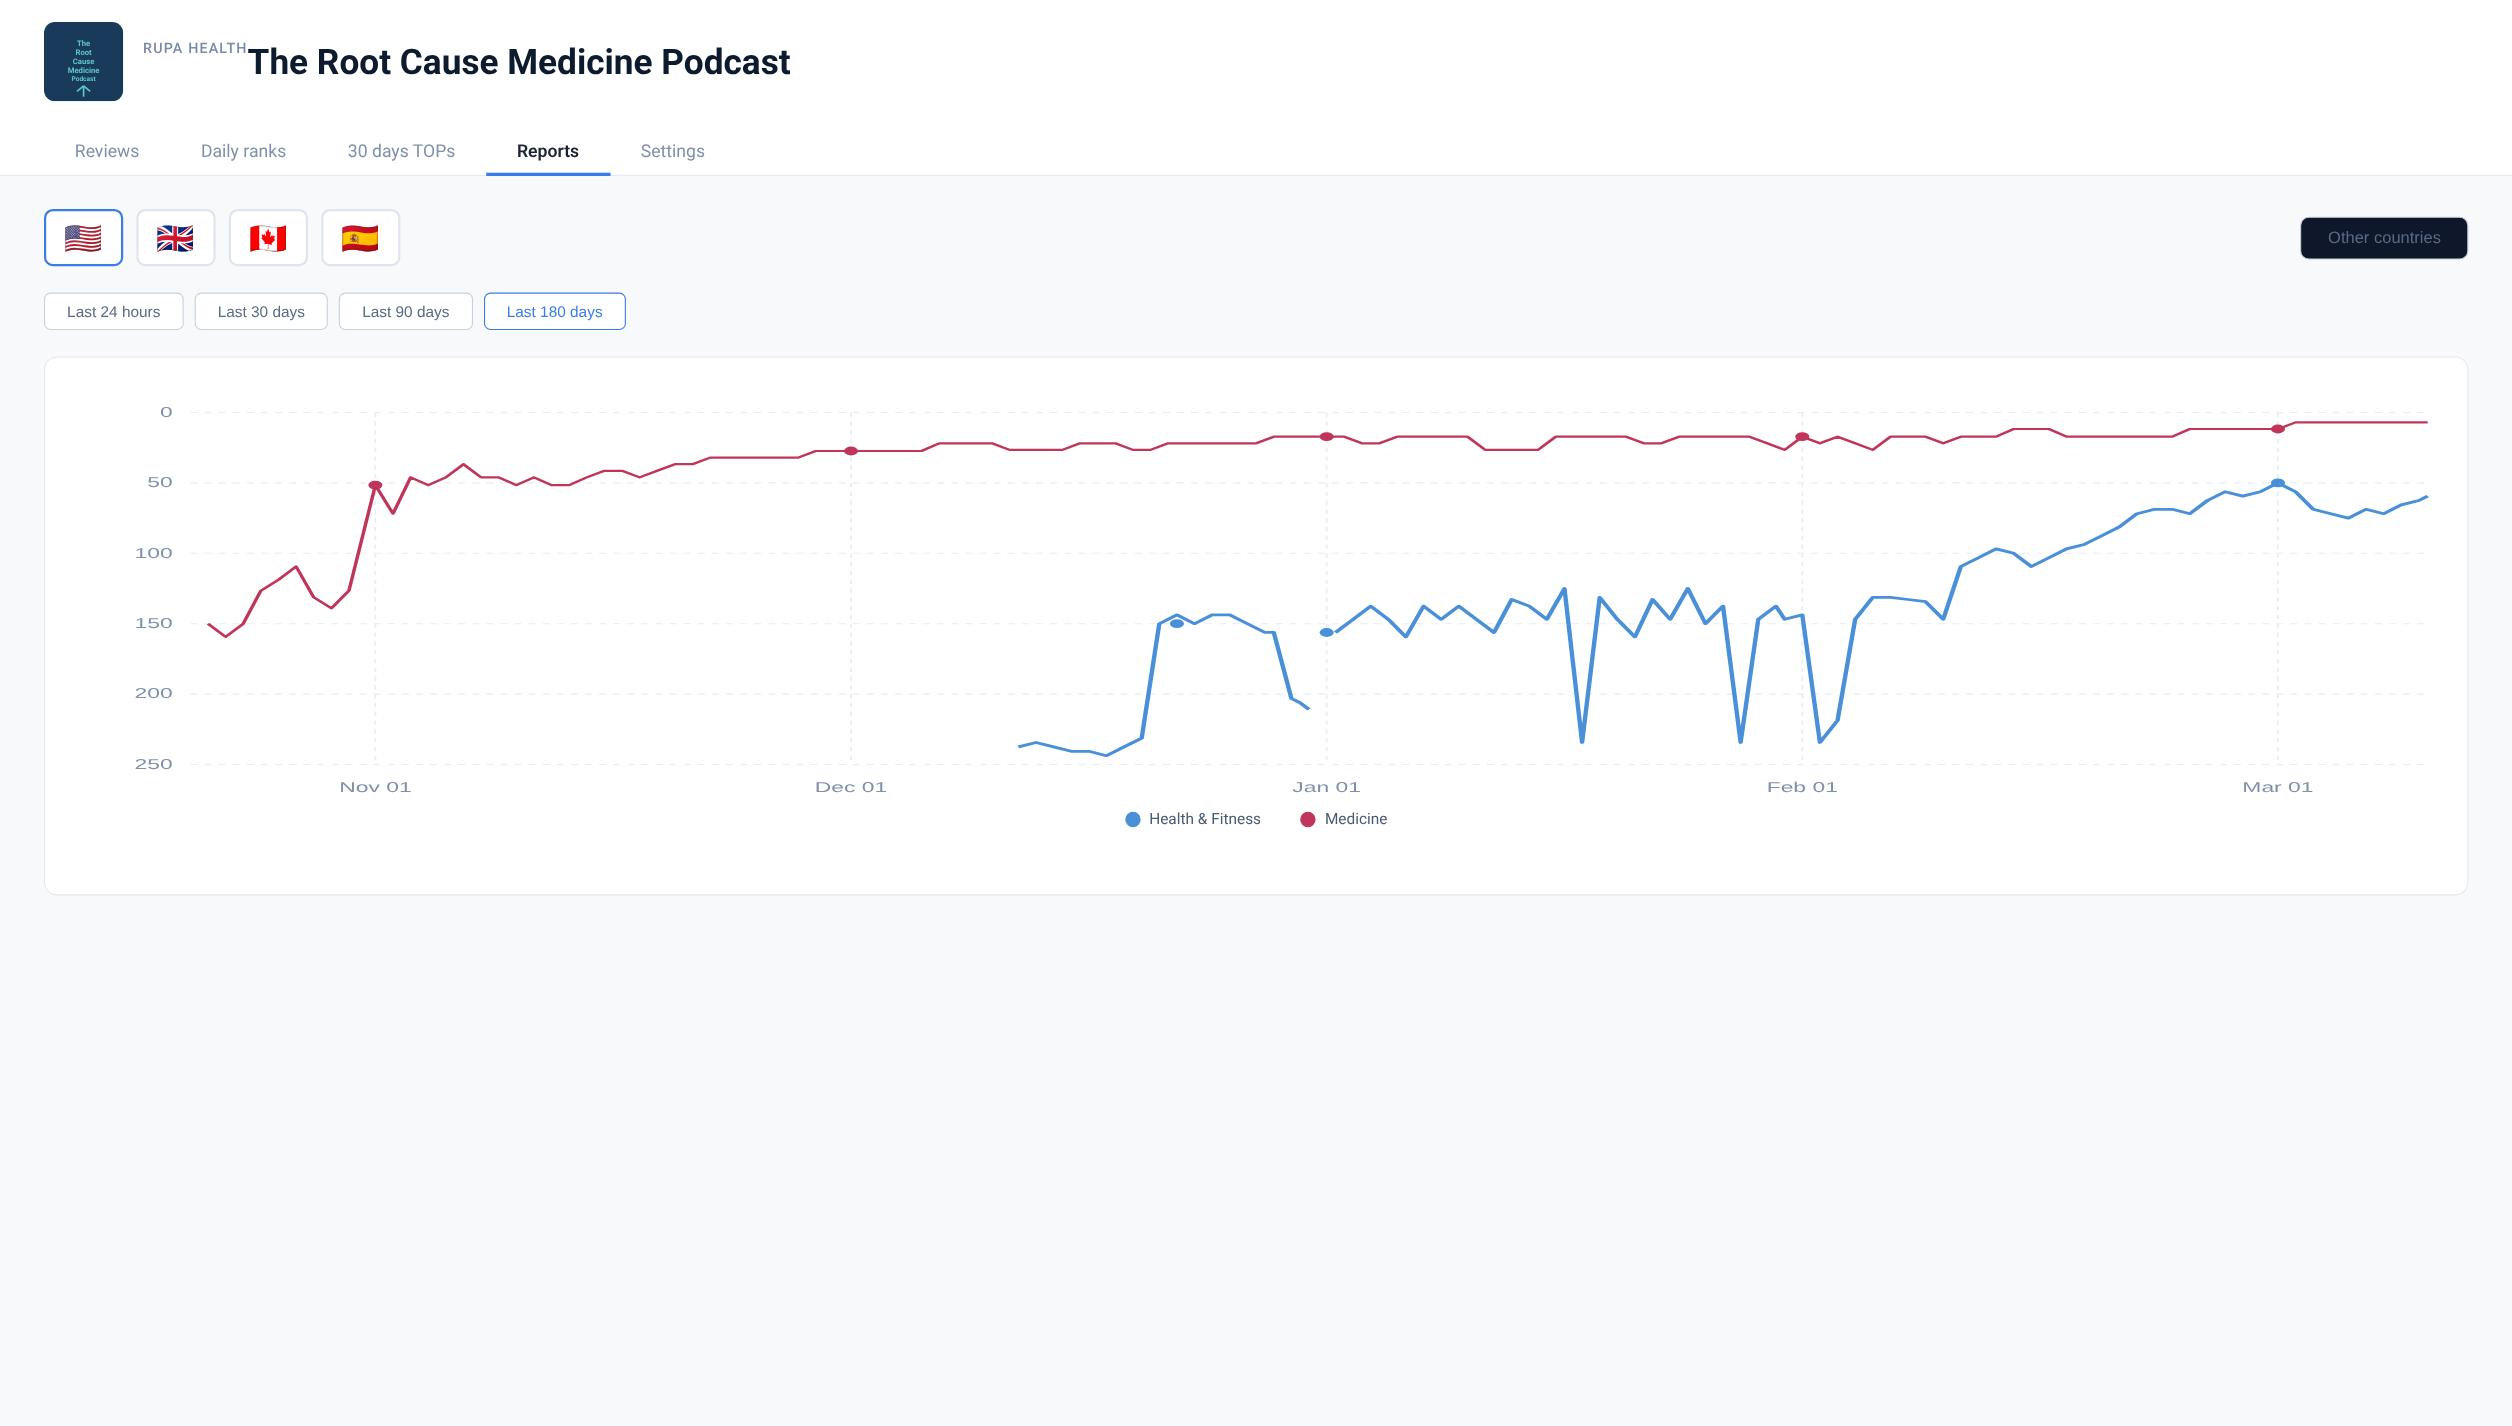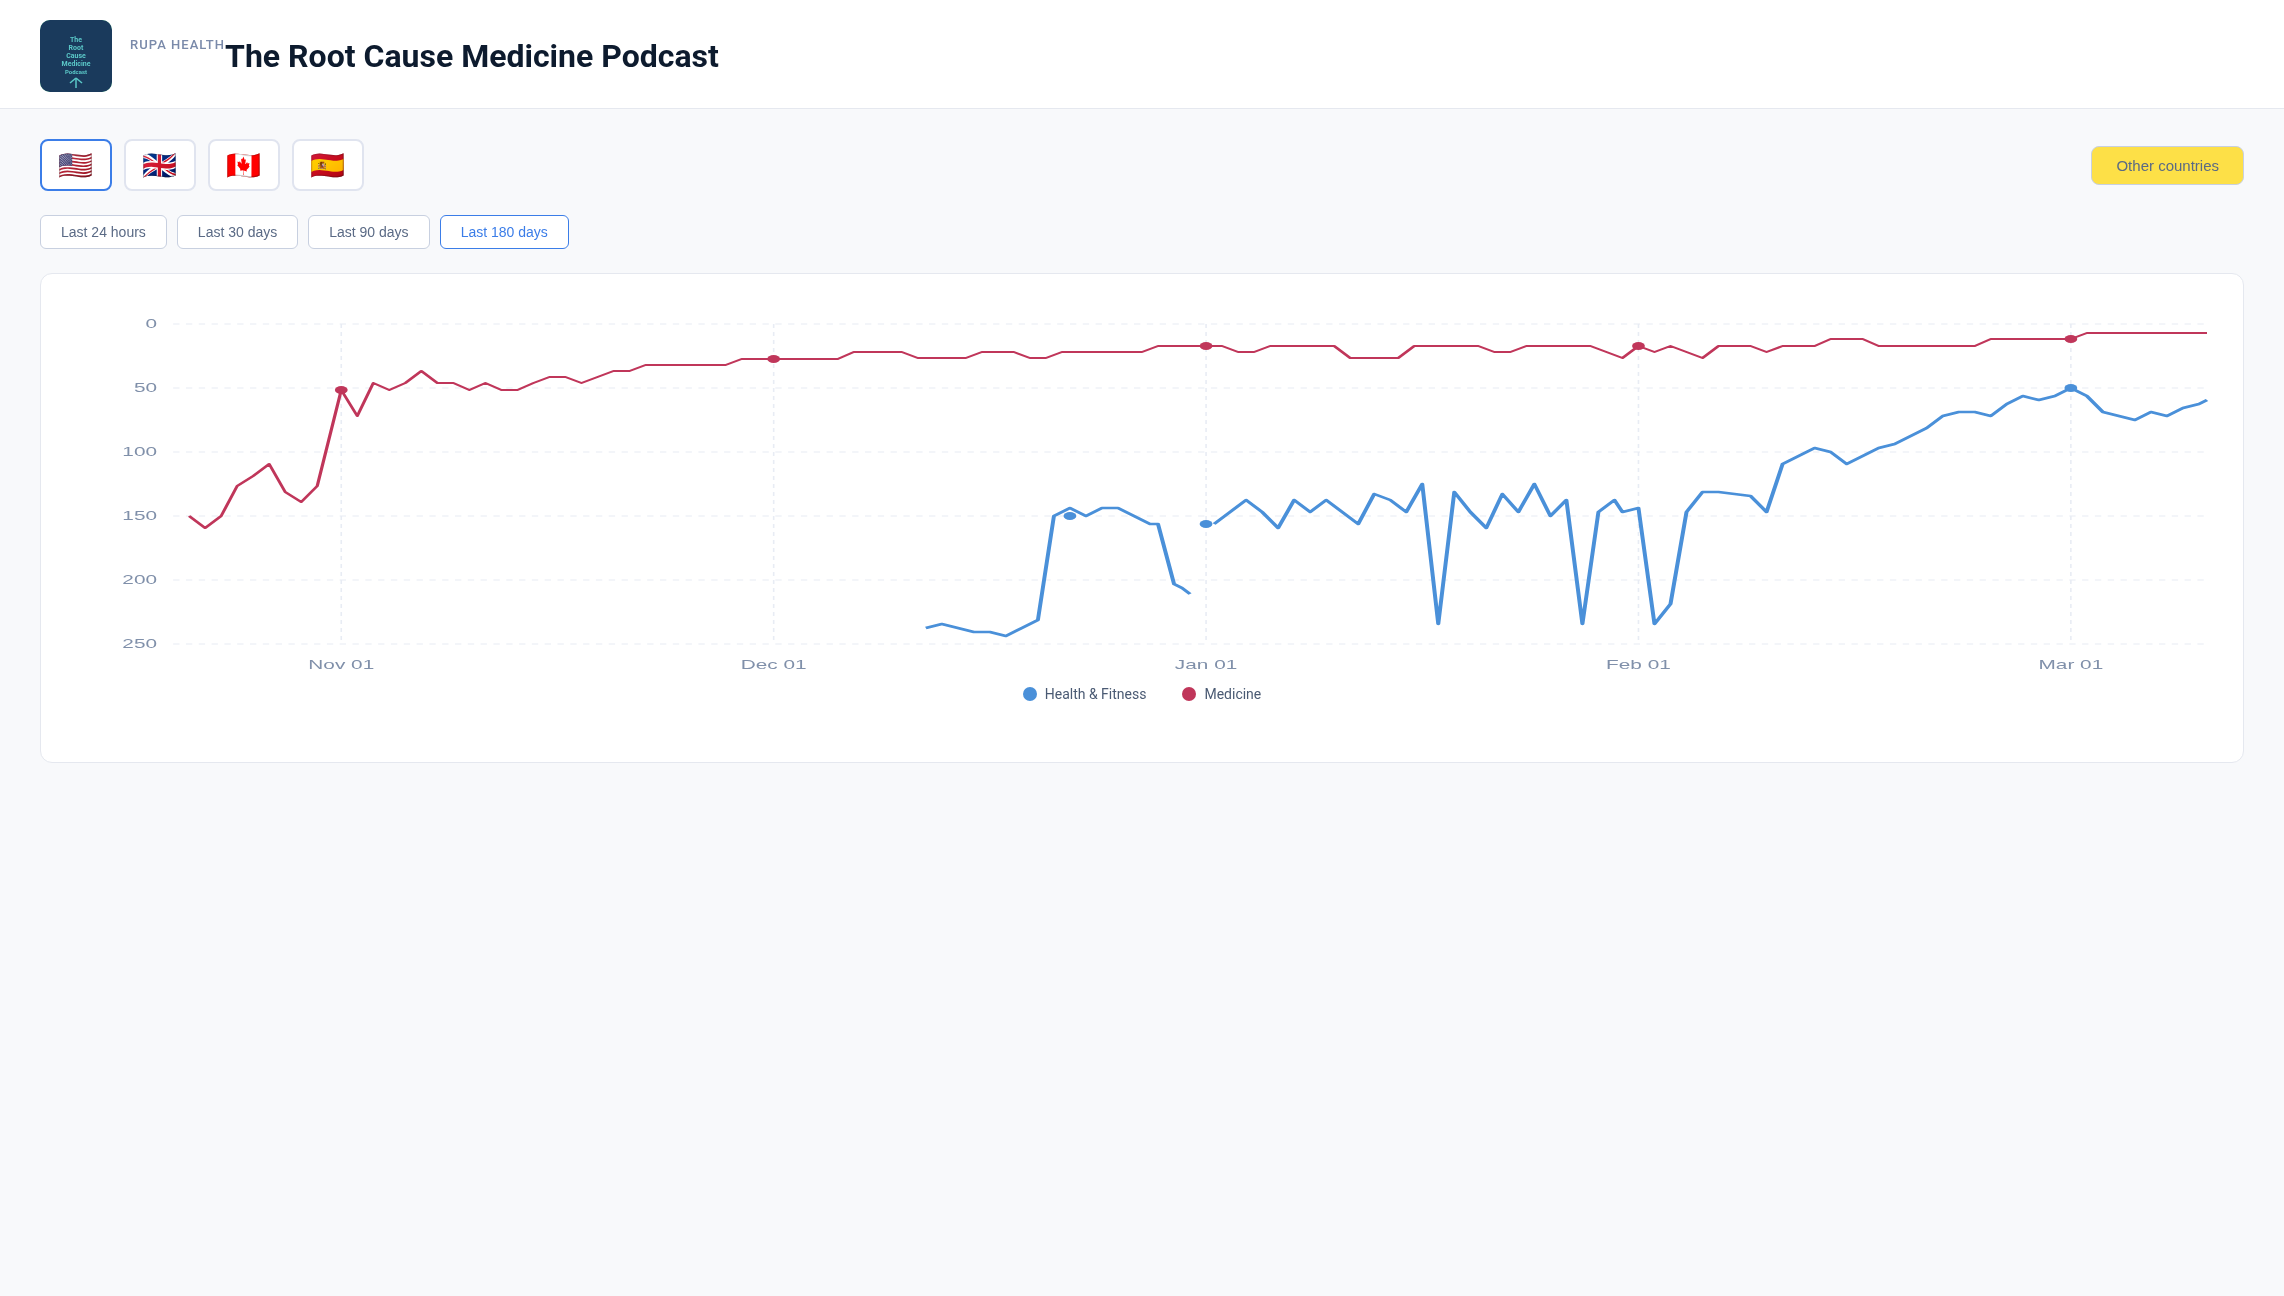--- a/index.html
+++ b/index.html
@@ -12,21 +12,21 @@
     .brand-name { font-size: 13px; color: #7a8aaa; letter-spacing: 0.08em; text-transform: uppercase; font-weight: 500; }
     .podcast-title { font-size: 32px; font-weight: 700; color: #0d1b2e; line-height: 1.2; text-align: right; }
     .nav { display: flex; gap: 0; margin-top: 10px; }
     .nav-item { padding: 10px 28px; font-size: 16px; color: #8090aa; cursor: pointer; border-bottom: 3px solid transparent; margin-bottom: -1px; text-decoration: none; }
     .nav-item.active { color: #1a2233; font-weight: 600; border-bottom: 3px solid #3b7de8; }
     .main { padding: 30px 40px; }
     .country-row { display: flex; align-items: center; justify-content: space-between; margin-bottom: 24px; }
     .country-flags { display: flex; gap: 12px; }
     .flag-btn { width: 72px; height: 52px; border-radius: 8px; border: 2px solid #e0e4ef; background: #fff; cursor: pointer; display: flex; align-items: center; justify-content: center; font-size: 28px; transition: border-color 0.2s; }
     .flag-btn.active { border: 2.5px solid #3b7de8; }
-    .other-countries-btn { border: 1.5px solid #c8d0e0; background: #fde047; border-radius: 8px; padding: 10px 24px; font-size: 15px; color: #5a6a85; cursor: pointer; }
+    .other-countries-btn { border: 1.5px solid #c8d0e0; background: #0f172a; border-radius: 8px; padding: 10px 24px; font-size: 15px; color: #5a6a85; cursor: pointer; }
     .time-row { display: flex; gap: 10px; margin-bottom: 24px; }
     .time-btn { border: 1.5px solid #c8d0e0; background: #fff; border-radius: 6px; padding: 8px 20px; font-size: 14px; color: #5a6a85; cursor: pointer; }
     .time-btn.active { border-color: #3b7de8; color: #3b7de8; background: #fff; font-weight: 500; }
     .chart-container { background: #fff; border-radius: 12px; border: 1px solid #e5e8ef; padding: 20px 20px 60px 20px; position: relative; width: 100%; }
     .chart-legend { display: flex; justify-content: center; gap: 36px; margin-top: 12px; }
     .legend-item { display: flex; align-items: center; gap: 8px; font-size: 14px; color: #4a5a73; }
     .legend-dot { width: 14px; height: 14px; border-radius: 50%; }
     svg.chart { width: 100%; height: 380px; display: block; }
   </style>
 </head>
@@ -46,20 +46,27 @@
         <line x1="36" y1="58" x2="36" y2="68" stroke="#5bc8c8" stroke-width="1.5"></line>
         <line x1="30" y1="63" x2="36" y2="58" stroke="#5bc8c8" stroke-width="1.5"></line>
         <line x1="42" y1="63" x2="36" y2="58" stroke="#5bc8c8" stroke-width="1.5"></line>
       </svg>
     </div>
     <div class="header-text">
       <span class="brand-name">RUPA HEALTH</span>
       <span class="podcast-title">The Root Cause Medicine Podcast</span>
     </div>
   </div>
+  <nav class="nav">
+    <a class="nav-item">Reviews</a>
+    <a class="nav-item">Daily ranks</a>
+    <a class="nav-item">30 days TOPs</a>
+    <a class="nav-item active">Reports</a>
+    <a class="nav-item">Settings</a>
+  </nav>
 </div>
 
 <div class="main">
   <div class="country-row">
     <div class="country-flags">
       <button class="flag-btn active">🇺🇸</button>
       <button class="flag-btn">🇬🇧</button>
       <button class="flag-btn">🇨🇦</button>
       <button class="flag-btn">🇪🇸</button>
     </div>

